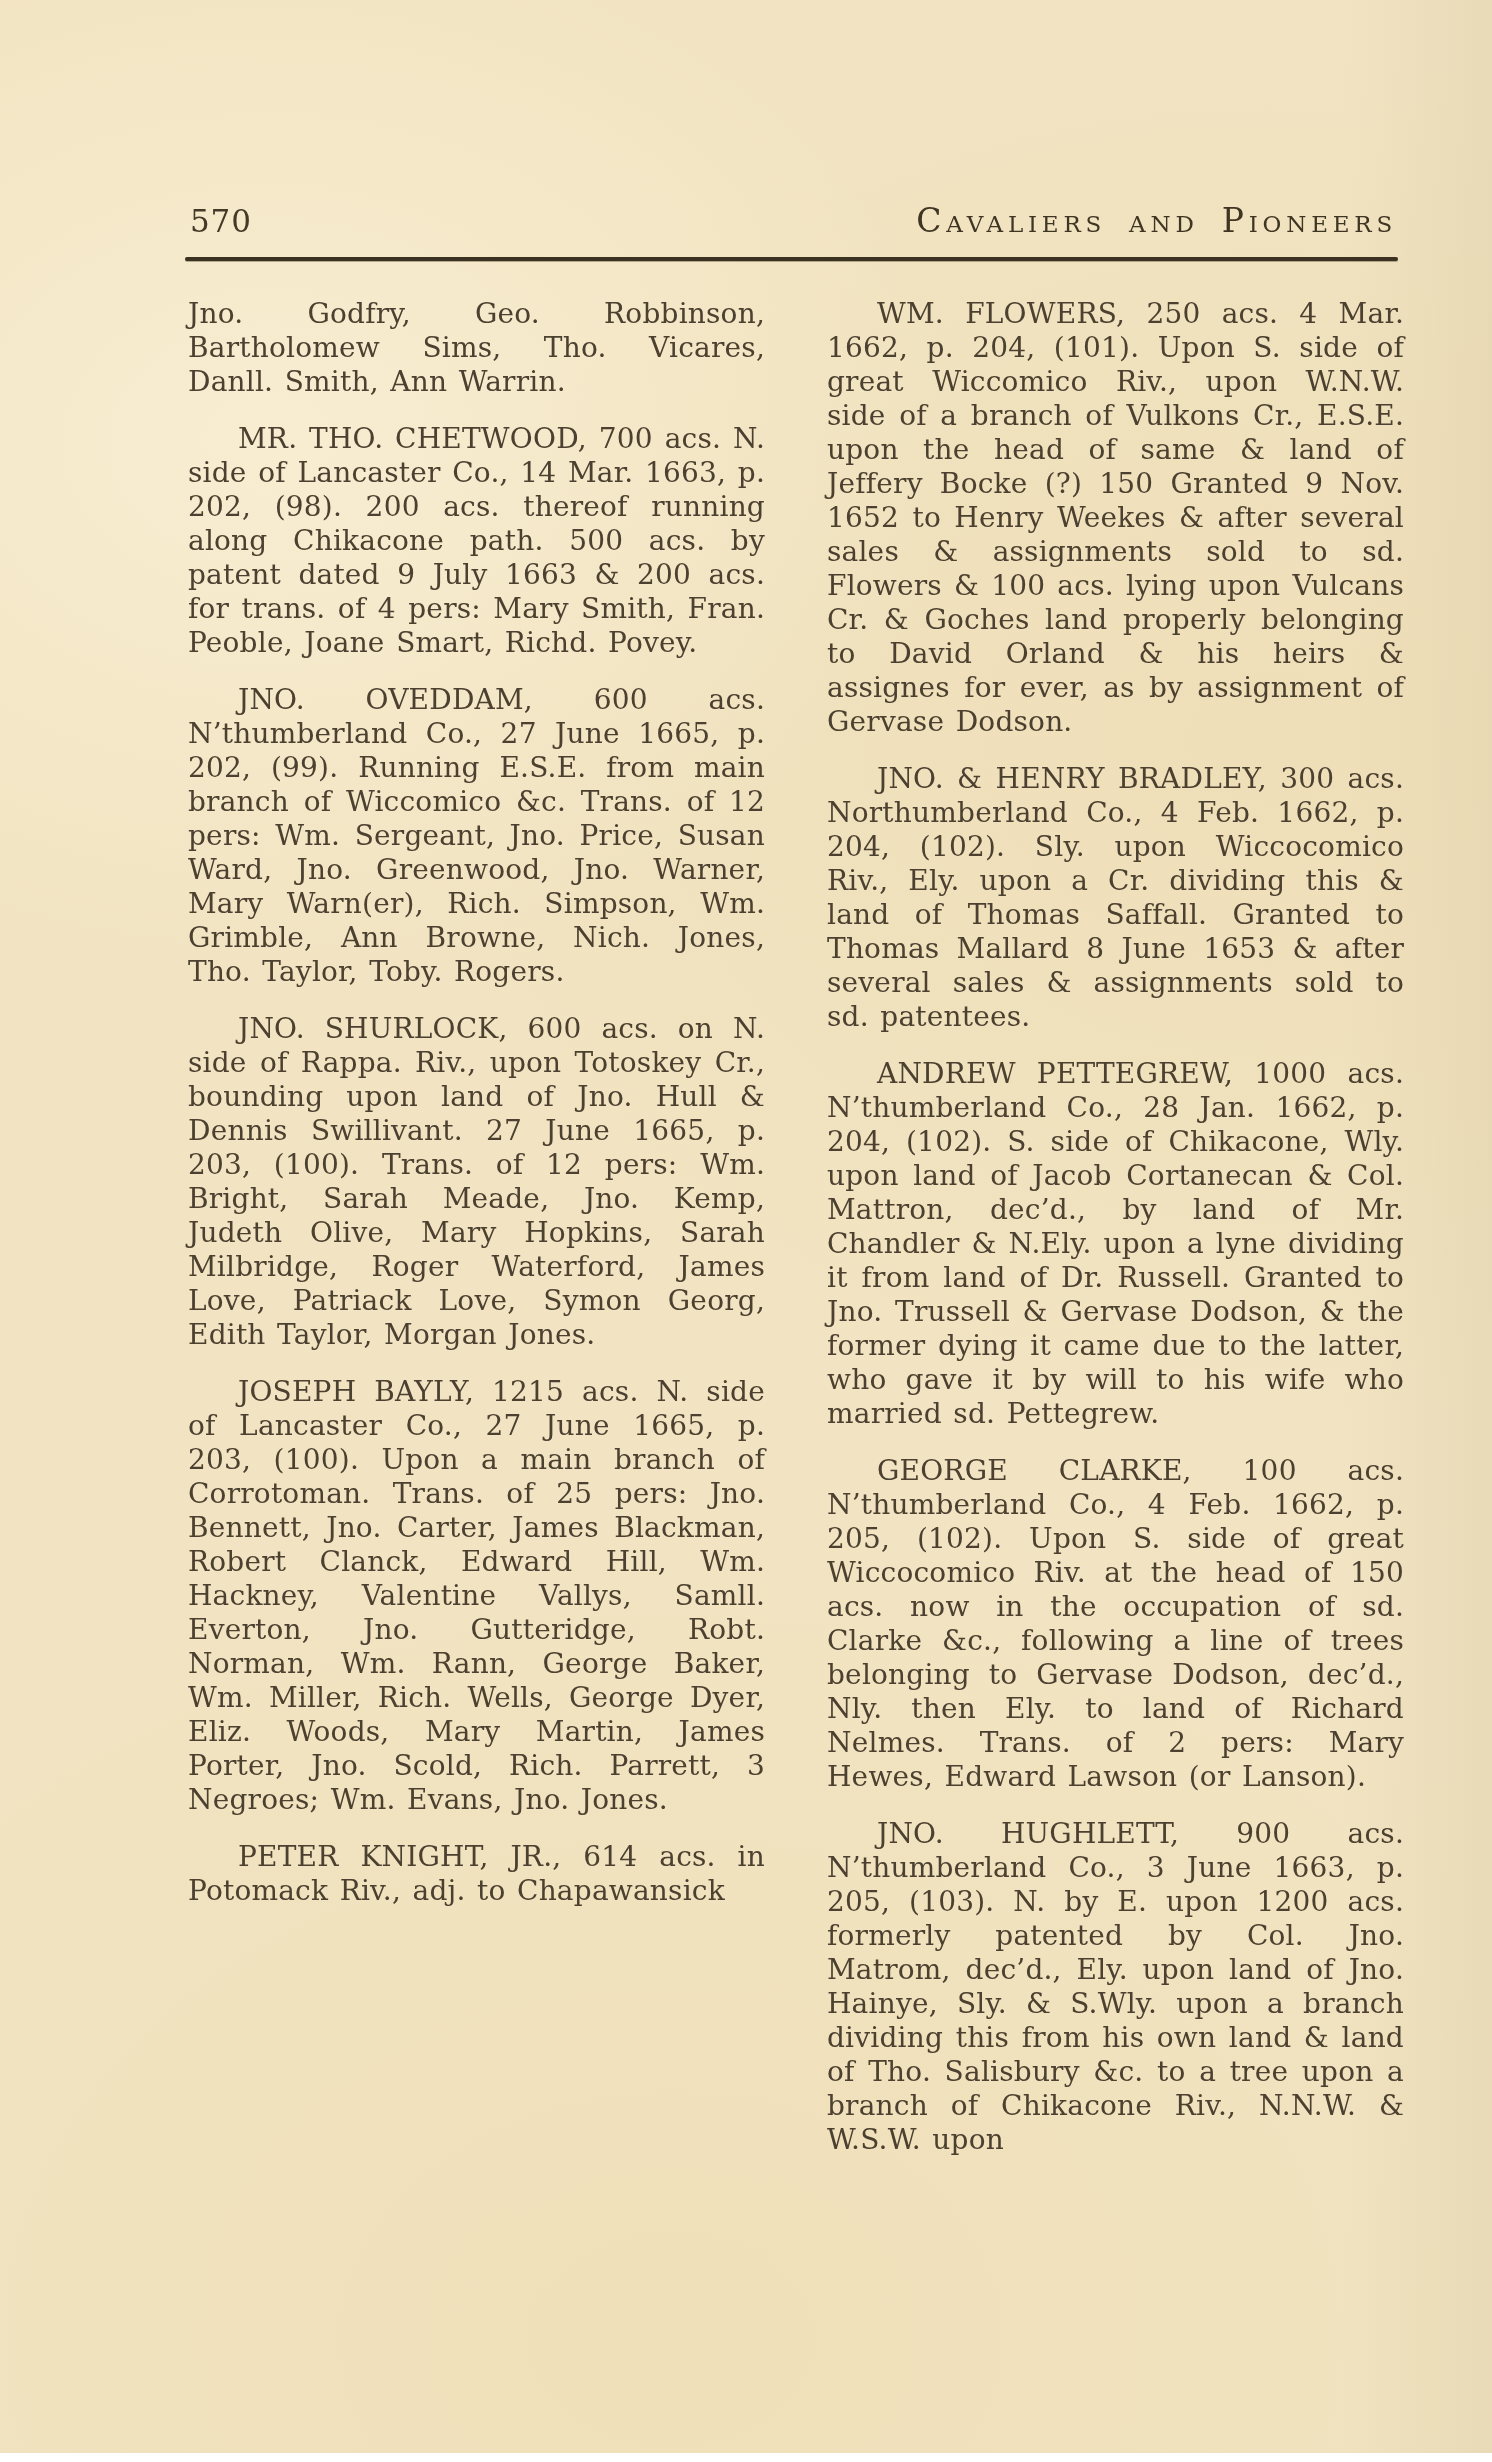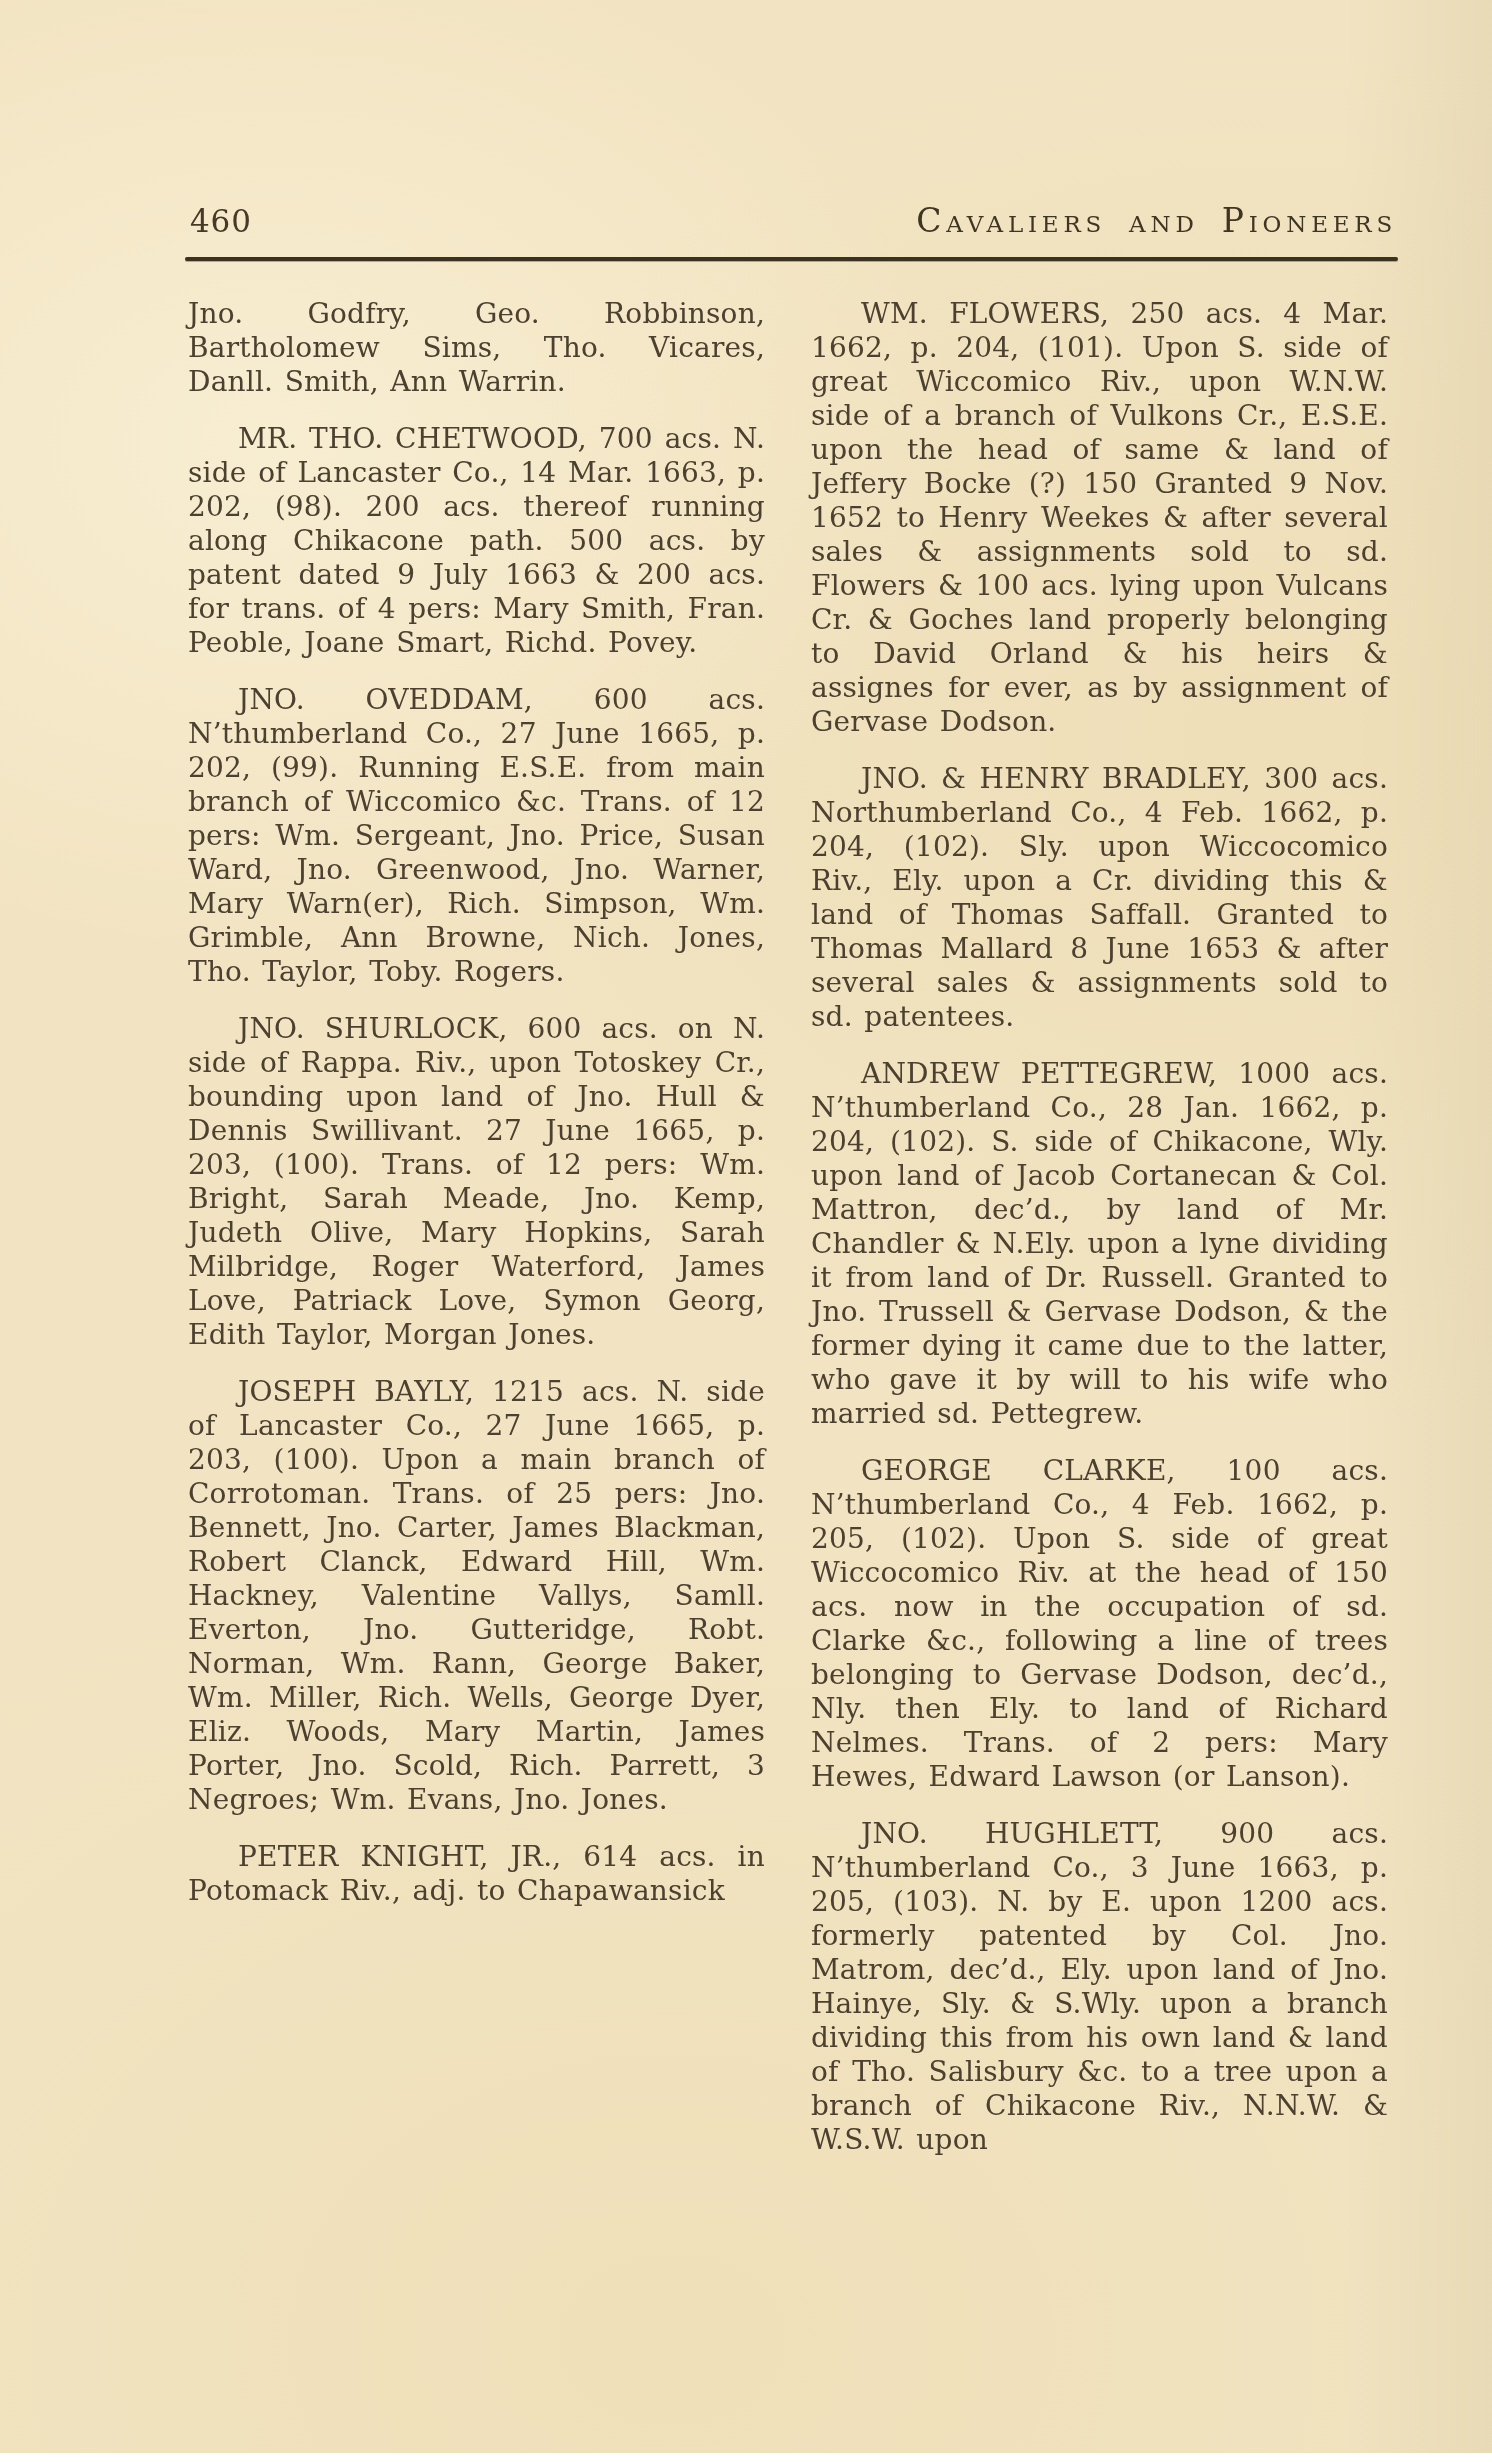--- a/index.html
+++ b/index.html
@@ -53,21 +53,21 @@
     background: #3b3222;
     border-radius: 1.9px;
     box-shadow: 0 1px 0 rgba(59,50,34,0.35);
   }
   .columns {
     position: absolute;
     left: 188px;
     top: 297px;
     width: 1209px;
     display: flex;
-    gap: 46px;
+    gap: 62px;
   }
   .col {
     width: 577px;
     flex: 0 0 577px;
   }
   .entry {
     margin: 0 0 23px 0;
     font-size: 28px;
     line-height: 34px;
     text-align: justify;
@@ -85,21 +85,21 @@
     height: 8.7px;
     background: #ffffff;
   }
 </style>
 </head>
 <body>
 
 <div class="page">
 
   <div class="header">
-    <span class="page-number">460</span>
+    <span class="page-number">570</span>
     <div class="header-title">Cavaliers and Pioneers</div>
   </div>
 
   <div class="rule"></div>
 
   <div class="columns">
 
     <section class="col">
       <p class="entry cont">Jno. Godfry, Geo. Robbinson, Bartholomew Sims, Tho. Vicares, Danll. Smith, Ann Warrin.</p>
       <p class="entry">MR. THO. CHETWOOD, 700 acs. N. side of Lancaster Co., 14 Mar. 1663, p. 202, (98). 200 acs. thereof running along Chikacone path. 500 acs. by patent dated 9 July 1663 &amp; 200 acs. for trans. of 4 pers: Mary Smith, Fran. Peoble, Joane Smart, Richd. Povey.</p>

